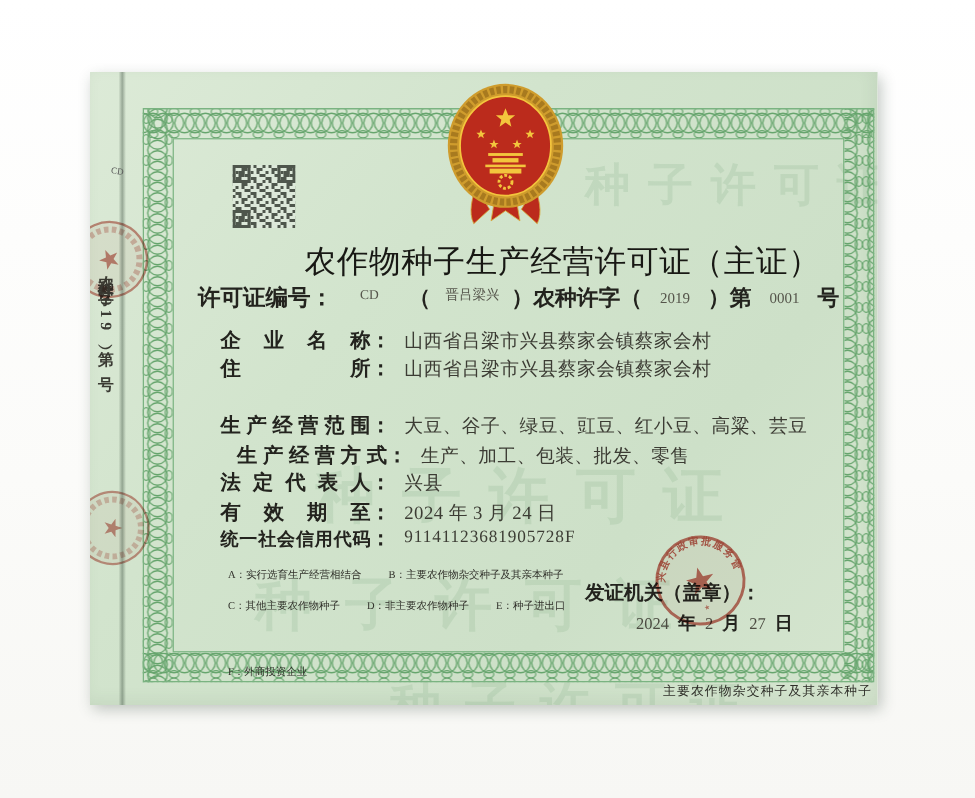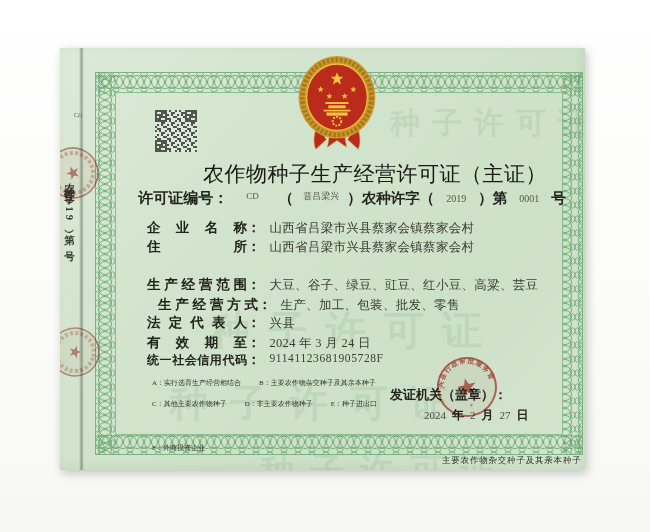--- a/index.html
+++ b/index.html
@@ -22,21 +22,21 @@
     position:absolute;left:1px;top:127px;height:235px;width:15px;
     writing-mode:vertical-rl;letter-spacing:3px;font-size:10.5px;color:#3a3a33;font-weight:600;
   }
   .stamp{position:absolute;mix-blend-mode:multiply;opacity:.85;}
   .qr{position:absolute;left:95px;top:62px;width:42px;height:42px;}
   .emblem{position:absolute;left:235px;top:5px;}
   .title{
     position:absolute;left:143px;top:112px;width:340px;text-align:center;
     font-size:21px;font-weight:400;color:#181814;letter-spacing:.5px;white-space:nowrap;
   }
-  .licline{position:absolute;left:72px;top:141px;width:440px;white-space:nowrap;color:#23231e;text-align:center;}
+  .licline{position:absolute;left:72px;top:141px;width:440px;white-space:nowrap;color:#23231e;}
   .licline .lbl{font-size:15px;font-weight:700;}
   .licline .fill{font-size:9px;color:#55554b;position:relative;top:-4px;}
   .licline .seg{font-size:14.5px;font-weight:700;}
   .licline .num{font-size:10px;color:#55554b;position:relative;top:-1px;}
   .sp1{margin-left:14px;margin-right:16px;}
   .sp2{margin-left:6px;margin-right:4px;}
   .sp3{margin-left:8px;margin-right:8px;}
   .frow{position:absolute;left:87px;white-space:nowrap;color:#23231e;}
   .flabel{display:inline-block;width:100px;font-size:13.5px;font-weight:700;
     text-align:justify;text-align-last:justify;vertical-align:baseline;}

